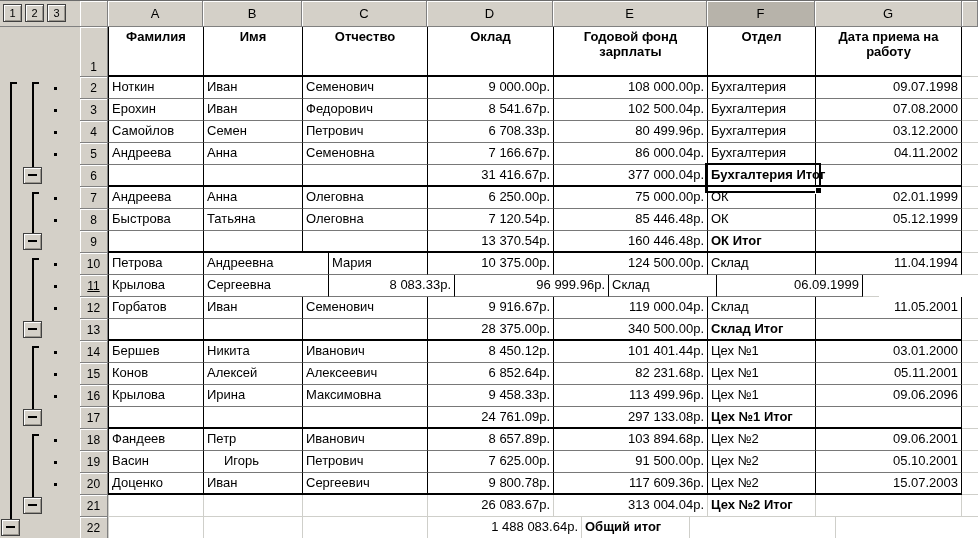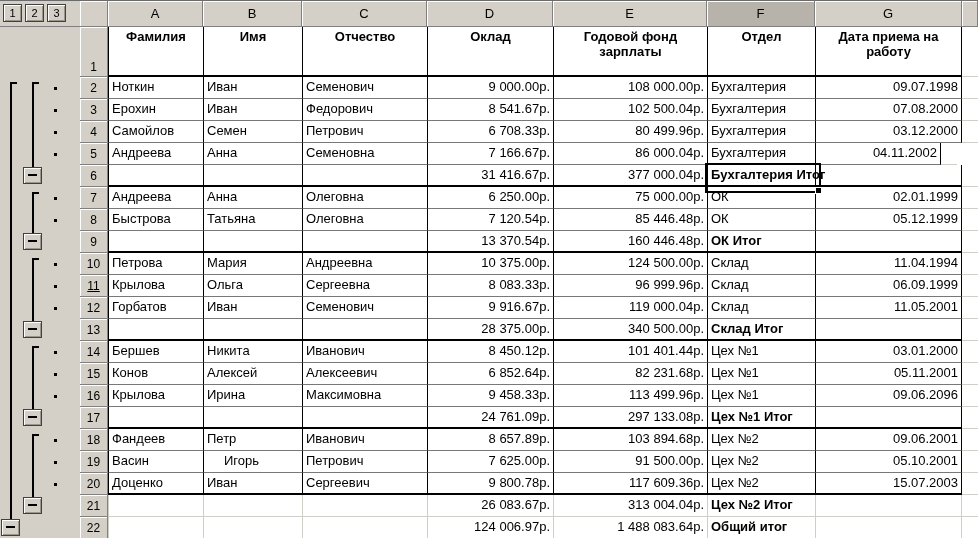--- a/index.html
+++ b/index.html
@@ -169,21 +169,21 @@
         <div class="sliver" style="width: 16px; height: 22px; border-bottom: 1px solid rgb(207, 207, 202);"></div>
       </div>
       <div class="srow" style="top: 142px; height: 22px; width: 898px;">
         <div class="hcell" style="width: 28px; height: 22px;">5</div>
         <div class="cell" style="width: 95px; height: 22px; border-left: 1px solid rgb(0, 0, 0); border-bottom: 1px solid rgb(120, 120, 120);">Андреева</div>
         <div class="cell" style="width: 99px; height: 22px; border-left: 1px solid rgb(0, 0, 0); border-bottom: 1px solid rgb(120, 120, 120);">Анна</div>
         <div class="cell" style="width: 125px; height: 22px; border-left: 1px solid rgb(0, 0, 0); border-bottom: 1px solid rgb(120, 120, 120);">Семеновна</div>
         <div class="cell al-r" style="width: 126px; height: 22px; border-left: 1px solid rgb(0, 0, 0); border-bottom: 1px solid rgb(120, 120, 120);">7 166.67р.</div>
         <div class="cell al-r" style="width: 154px; height: 22px; border-left: 1px solid rgb(0, 0, 0); border-bottom: 1px solid rgb(120, 120, 120);">86 000.04р.</div>
         <div class="cell" style="width: 108px; height: 22px; border-left: 1px solid rgb(0, 0, 0); border-bottom: 1px solid rgb(120, 120, 120);">Бухгалтерия</div>
-        <div class="cell al-r" style="width: 126px; height: 22px; border-left: 1px solid rgb(0, 0, 0); border-bottom: 1px solid rgb(120, 120, 120); border-right: 1px solid rgb(0, 0, 0);">04.11.2002</div>
+        <div class="cell al-r" style="width: 147px; height: 22px; border-left: 1px solid rgb(0, 0, 0); border-bottom: 1px solid rgb(120, 120, 120); border-right: 1px solid rgb(0, 0, 0);">04.11.2002</div>
         <div class="sliver" style="width: 16px; height: 22px; border-bottom: 1px solid rgb(207, 207, 202);"></div>
       </div>
       <div class="srow" style="top: 164px; height: 22px; width: 898px;">
         <div class="hcell" style="width: 28px; height: 22px;">6</div>
         <div class="cell" style="width: 95px; height: 22px; border-left: 1px solid rgb(0, 0, 0); border-bottom: 2px solid rgb(0, 0, 0);"></div>
         <div class="cell" style="width: 99px; height: 22px; border-left: 1px solid rgb(0, 0, 0); border-bottom: 2px solid rgb(0, 0, 0);"></div>
         <div class="cell" style="width: 125px; height: 22px; border-left: 1px solid rgb(0, 0, 0); border-bottom: 2px solid rgb(0, 0, 0);"></div>
         <div class="cell al-r" style="width: 126px; height: 22px; border-left: 1px solid rgb(0, 0, 0); border-bottom: 2px solid rgb(0, 0, 0);">31 416.67р.</div>
         <div class="cell al-r" style="width: 154px; height: 22px; border-left: 1px solid rgb(0, 0, 0); border-bottom: 2px solid rgb(0, 0, 0);">377 000.04р.</div>
         <div class="cell bold" style="width: 108px; height: 22px; border-left: 1px solid rgb(0, 0, 0); border-bottom: 2px solid rgb(0, 0, 0); overflow: visible; position: relative; z-index: 5;">Бухгалтерия Итог</div>
@@ -219,32 +219,31 @@
         <div class="cell" style="width: 125px; height: 22px; border-left: 1px solid rgb(0, 0, 0); border-bottom: 2px solid rgb(0, 0, 0);"></div>
         <div class="cell al-r" style="width: 126px; height: 22px; border-left: 1px solid rgb(0, 0, 0); border-bottom: 2px solid rgb(0, 0, 0);">13 370.54р.</div>
         <div class="cell al-r" style="width: 154px; height: 22px; border-left: 1px solid rgb(0, 0, 0); border-bottom: 2px solid rgb(0, 0, 0);">160 446.48р.</div>
         <div class="cell bold" style="width: 108px; height: 22px; border-left: 1px solid rgb(0, 0, 0); border-bottom: 2px solid rgb(0, 0, 0); overflow: visible; position: relative; z-index: 5;">ОК Итог</div>
         <div class="cell al-r" style="width: 147px; height: 22px; border-left: 1px solid rgb(0, 0, 0); border-bottom: 2px solid rgb(0, 0, 0); border-right: 1px solid rgb(0, 0, 0);"></div>
         <div class="sliver" style="width: 16px; height: 22px; border-bottom: 1px solid rgb(207, 207, 202);"></div>
       </div>
       <div class="srow" style="top: 252px; height: 22px; width: 898px;">
         <div class="hcell" style="width: 28px; height: 22px;">10</div>
         <div class="cell" style="width: 95px; height: 22px; border-left: 1px solid rgb(0, 0, 0); border-bottom: 1px solid rgb(120, 120, 120);">Петрова</div>
+        <div class="cell" style="width: 125px; height: 22px; border-left: 1px solid rgb(0, 0, 0); border-bottom: 1px solid rgb(120, 120, 120);">Андреевна</div>
         <div class="cell" style="width: 99px; height: 22px; border-left: 1px solid rgb(0, 0, 0); border-bottom: 1px solid rgb(120, 120, 120);">Мария</div>
-        <div class="cell" style="width: 125px; height: 22px; border-left: 1px solid rgb(0, 0, 0); border-bottom: 1px solid rgb(120, 120, 120);">Андреевна</div>
         <div class="cell al-r" style="width: 126px; height: 22px; border-left: 1px solid rgb(0, 0, 0); border-bottom: 1px solid rgb(120, 120, 120);">10 375.00р.</div>
         <div class="cell al-r" style="width: 154px; height: 22px; border-left: 1px solid rgb(0, 0, 0); border-bottom: 1px solid rgb(120, 120, 120);">124 500.00р.</div>
         <div class="cell" style="width: 108px; height: 22px; border-left: 1px solid rgb(0, 0, 0); border-bottom: 1px solid rgb(120, 120, 120);">Склад</div>
         <div class="cell al-r" style="width: 147px; height: 22px; border-left: 1px solid rgb(0, 0, 0); border-bottom: 1px solid rgb(120, 120, 120); border-right: 1px solid rgb(0, 0, 0);">11.04.1994</div>
         <div class="sliver" style="width: 16px; height: 22px; border-bottom: 1px solid rgb(207, 207, 202);"></div>
       </div>
       <div class="srow" style="top: 274px; height: 22px; width: 898px;">
         <div class="hcell" style="width: 28px; height: 22px; text-decoration: underline;">11</div>
         <div class="cell" style="width: 95px; height: 22px; border-left: 1px solid rgb(0, 0, 0); border-bottom: 1px solid rgb(120, 120, 120);">Крылова</div>
-        <div class="cell" style="width: 99px; height: 22px; border-left: 1px solid rgb(0, 0, 0); border-bottom: 1px solid rgb(120, 120, 120);">Ольга</div>
         <div class="cell" style="width: 125px; height: 22px; border-left: 1px solid rgb(0, 0, 0); border-bottom: 1px solid rgb(120, 120, 120);">Сергеевна</div>
         <div class="cell al-r" style="width: 126px; height: 22px; border-left: 1px solid rgb(0, 0, 0); border-bottom: 1px solid rgb(120, 120, 120);">8 083.33р.</div>
         <div class="cell al-r" style="width: 154px; height: 22px; border-left: 1px solid rgb(0, 0, 0); border-bottom: 1px solid rgb(120, 120, 120);">96 999.96р.</div>
         <div class="cell" style="width: 108px; height: 22px; border-left: 1px solid rgb(0, 0, 0); border-bottom: 1px solid rgb(120, 120, 120);">Склад</div>
         <div class="cell al-r" style="width: 147px; height: 22px; border-left: 1px solid rgb(0, 0, 0); border-bottom: 1px solid rgb(120, 120, 120); border-right: 1px solid rgb(0, 0, 0);">06.09.1999</div>
         <div class="sliver" style="width: 16px; height: 22px; border-bottom: 1px solid rgb(207, 207, 202);"></div>
       </div>
       <div class="srow" style="top: 296px; height: 22px; width: 898px;">
         <div class="hcell" style="width: 28px; height: 22px;">12</div>
         <div class="cell" style="width: 95px; height: 22px; border-left: 1px solid rgb(0, 0, 0); border-bottom: 1px solid rgb(120, 120, 120);">Горбатов</div>
@@ -353,21 +352,20 @@
         <div class="cell al-r" style="width: 154px; height: 22px; border-left: 1px solid rgb(207, 207, 202); border-bottom: 1px solid rgb(207, 207, 202);">313 004.04р.</div>
         <div class="cell bold" style="width: 108px; height: 22px; border-left: 1px solid rgb(207, 207, 202); border-bottom: 1px solid rgb(207, 207, 202); overflow: visible; position: relative; z-index: 5;">Цех №2 Итог</div>
         <div class="cell al-r" style="width: 147px; height: 22px; border-left: 1px solid rgb(207, 207, 202); border-bottom: 1px solid rgb(207, 207, 202); border-right: 1px solid rgb(207, 207, 202);"></div>
         <div class="sliver" style="width: 16px; height: 22px; border-bottom: 1px solid rgb(207, 207, 202);"></div>
       </div>
       <div class="srow" style="top: 516px; height: 22px; width: 898px;">
         <div class="hcell" style="width: 28px; height: 22px;">22</div>
         <div class="cell" style="width: 95px; height: 22px; border-left: 1px solid rgb(207, 207, 202); border-bottom: 1px solid rgb(207, 207, 202);"></div>
         <div class="cell" style="width: 99px; height: 22px; border-left: 1px solid rgb(207, 207, 202); border-bottom: 1px solid rgb(207, 207, 202);"></div>
         <div class="cell" style="width: 125px; height: 22px; border-left: 1px solid rgb(207, 207, 202); border-bottom: 1px solid rgb(207, 207, 202);"></div>
-        <div class="cell al-r" style="width: 126px; height: 22px; border-left: 1px solid rgb(207, 207, 202); border-bottom: 1px solid rgb(207, 207, 202);">124 006.97р.</div>
         <div class="cell al-r" style="width: 154px; height: 22px; border-left: 1px solid rgb(207, 207, 202); border-bottom: 1px solid rgb(207, 207, 202);">1 488 083.64р.</div>
         <div class="cell bold" style="width: 108px; height: 22px; border-left: 1px solid rgb(207, 207, 202); border-bottom: 1px solid rgb(207, 207, 202); overflow: visible; position: relative; z-index: 5;">Общий итог</div>
         <div class="cell al-r" style="width: 147px; height: 22px; border-left: 1px solid rgb(207, 207, 202); border-bottom: 1px solid rgb(207, 207, 202); border-right: 1px solid rgb(207, 207, 202);"></div>
         <div class="sliver" style="width: 16px; height: 22px; border-bottom: 1px solid rgb(207, 207, 202);"></div>
       </div>
     </div>
 <div id="sel-box" style="left: 705px; top: 162px; width: 112px; height: 26px;">
       <div id="fill-handle"></div>
     </div>
   </div>

